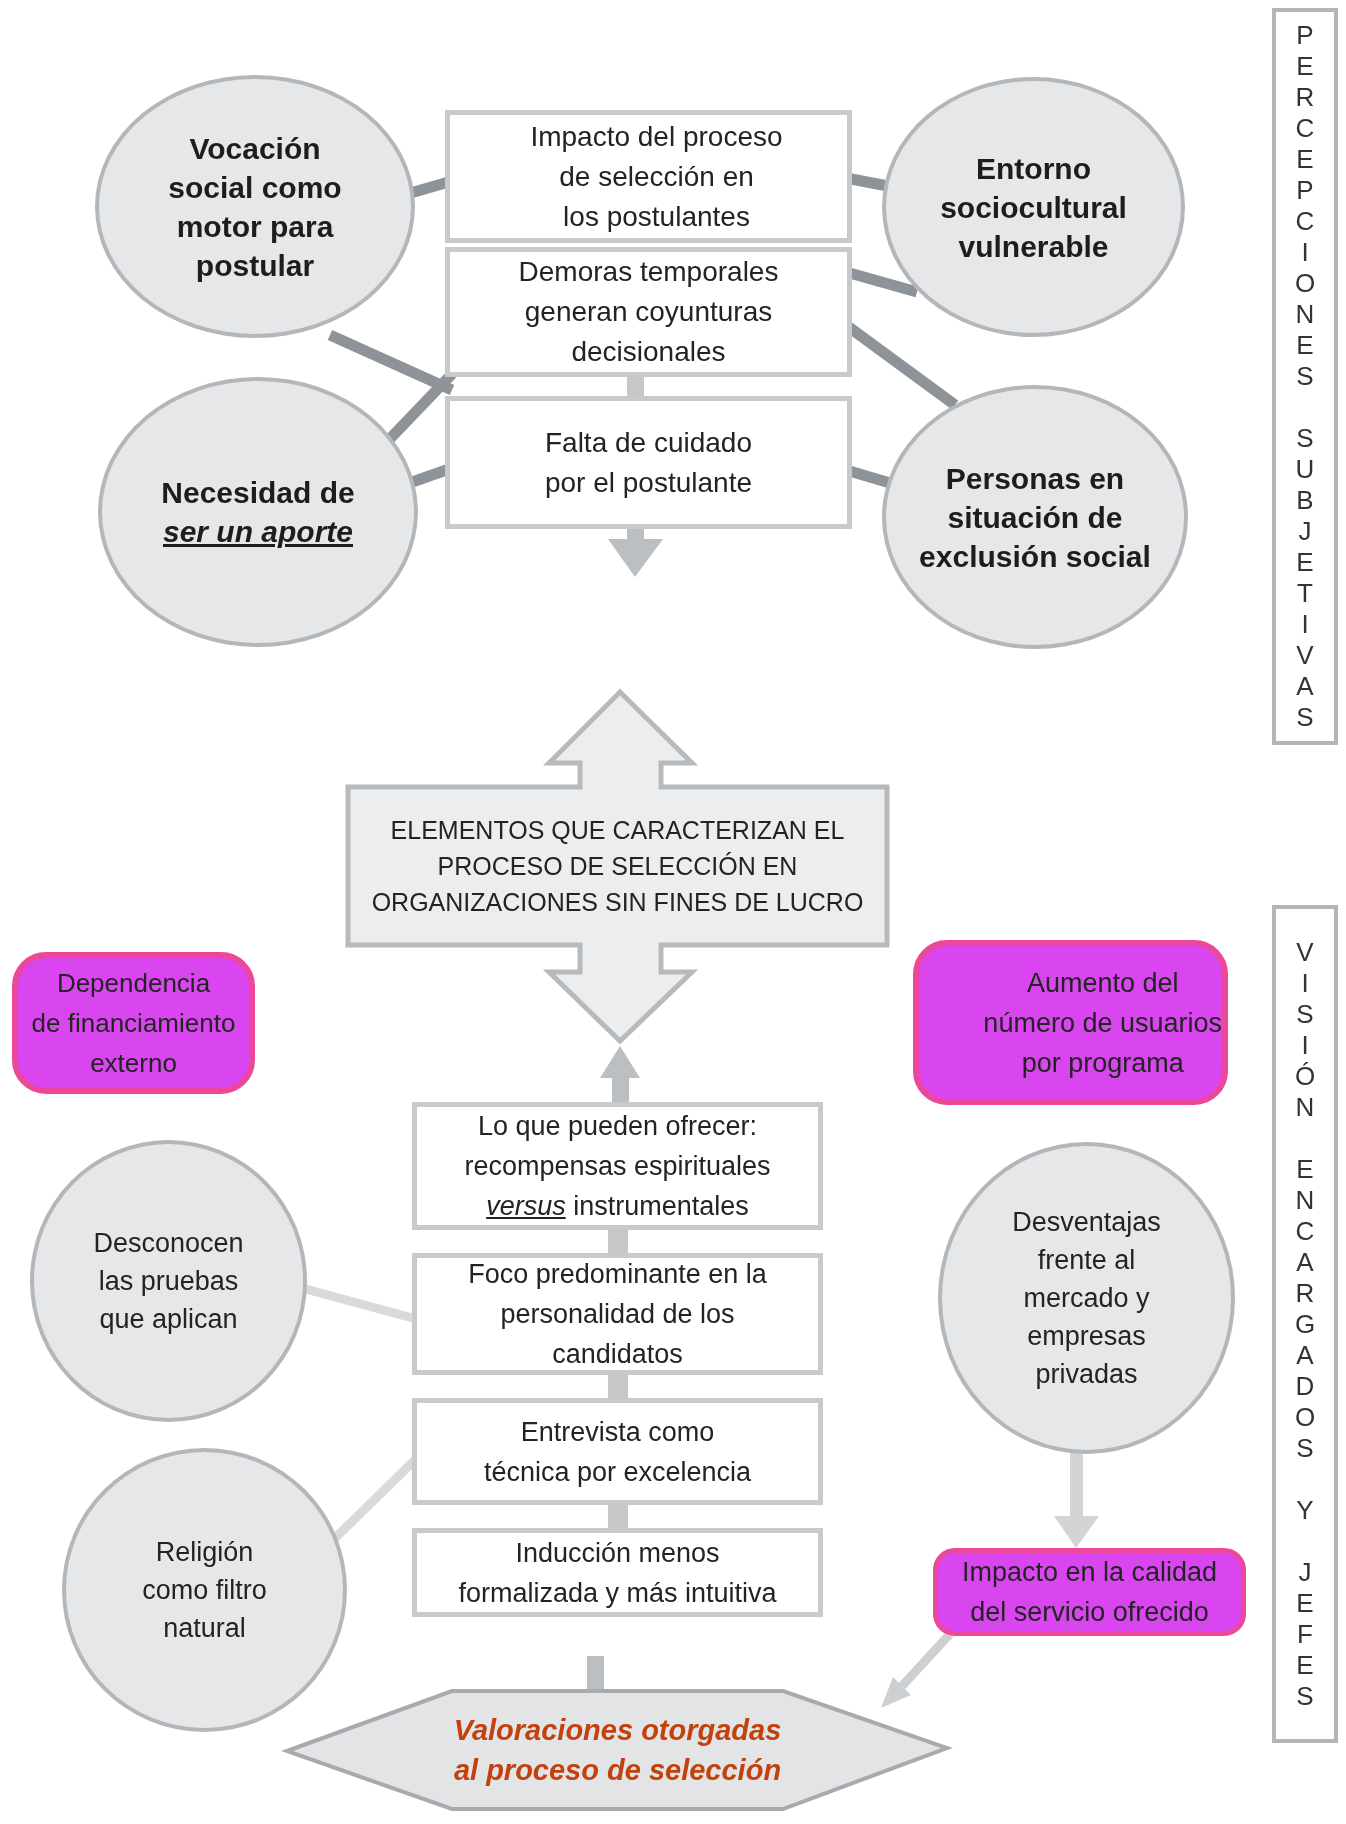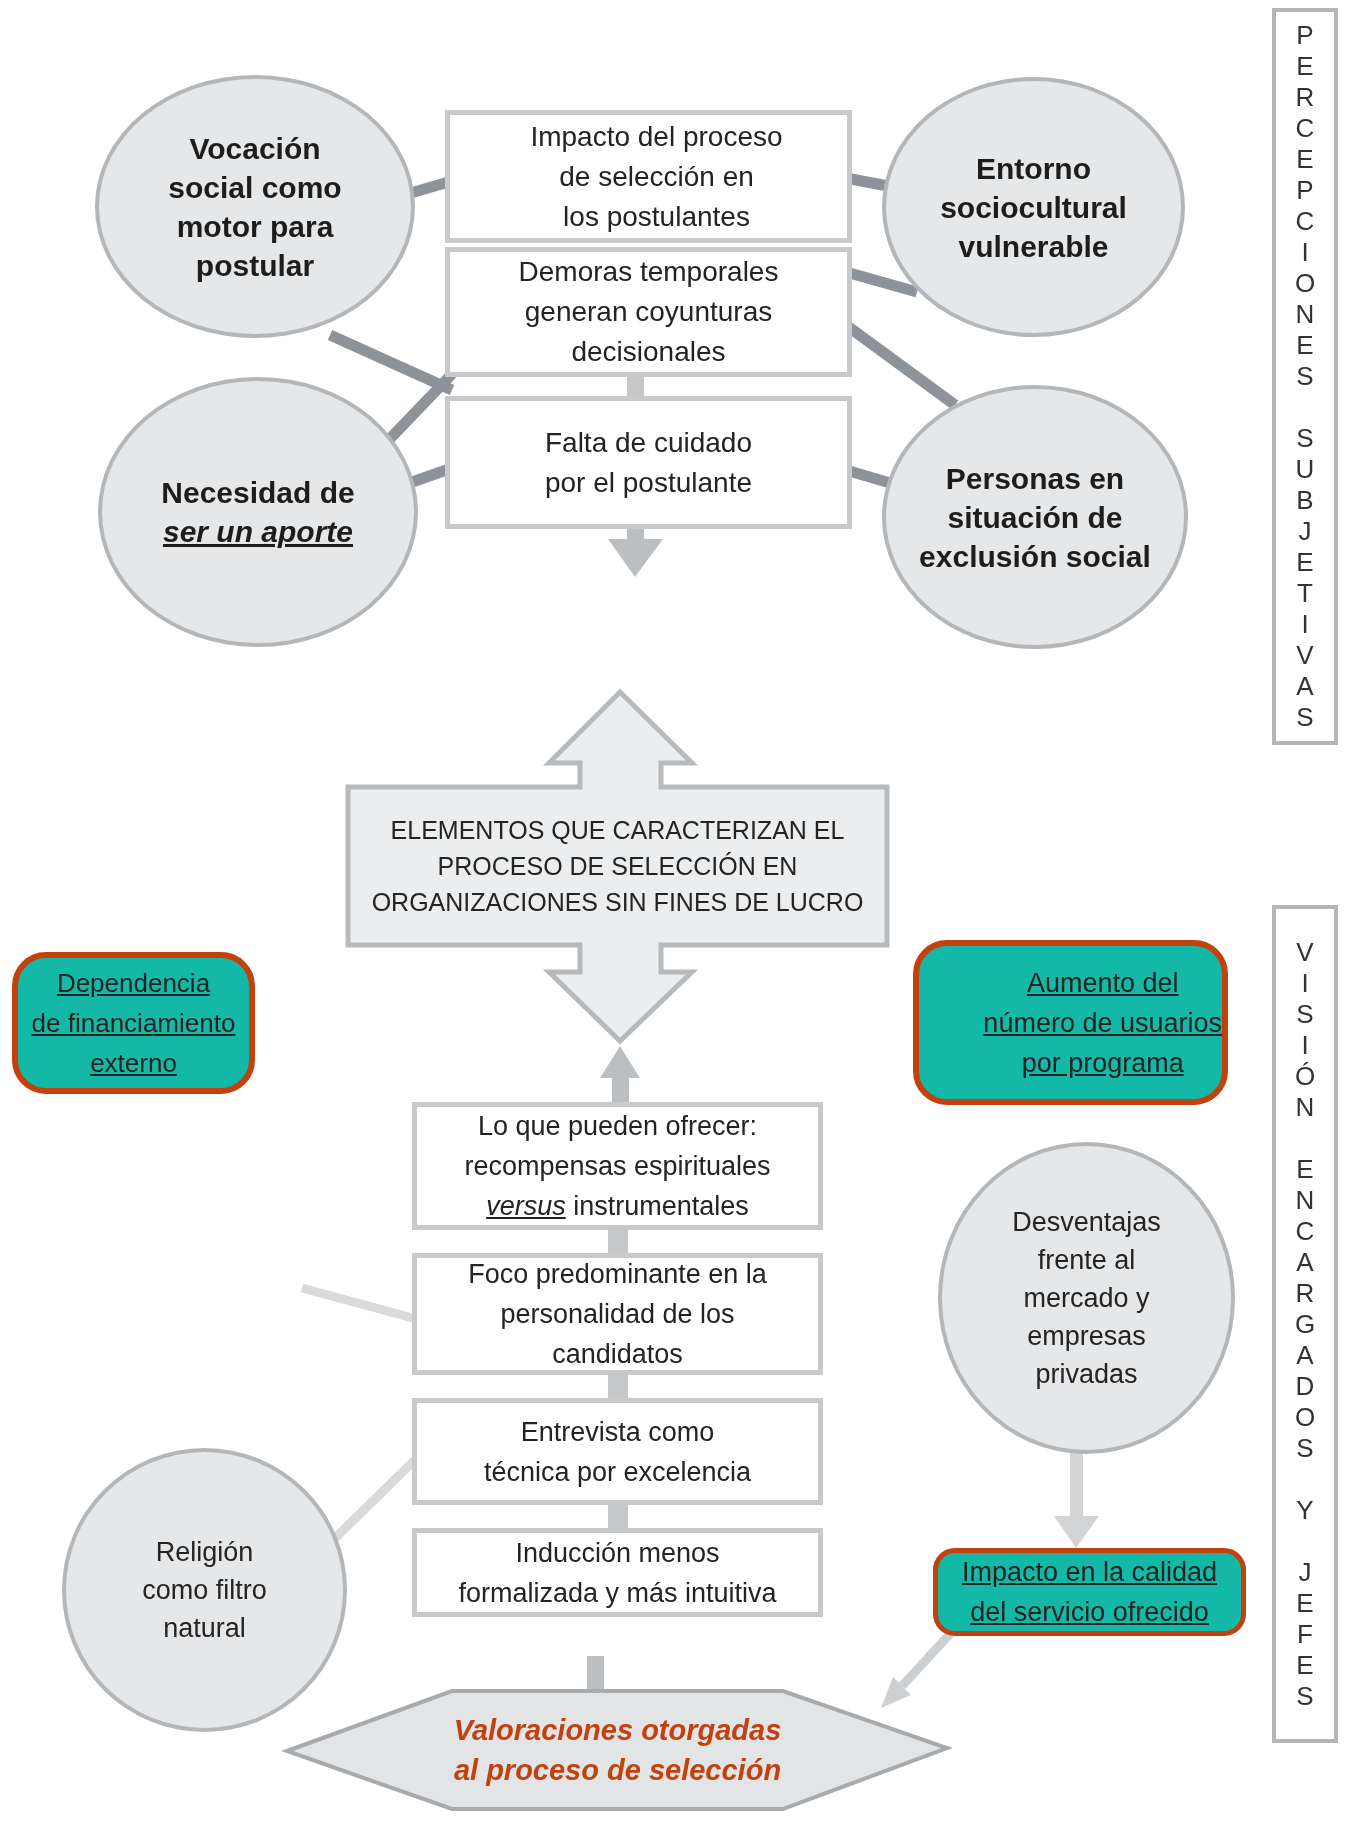--- a/index.html
+++ b/index.html
@@ -12,21 +12,21 @@
     overflow:hidden;
   }
   #lines{position:absolute;left:0;top:0;width:1346px;height:1824px;z-index:0;}
   .node{position:absolute;display:flex;align-items:center;justify-content:center;text-align:center;z-index:2;box-sizing:border-box;}
   .prelines{white-space:pre-line;}
   .ellipse{border-radius:50%;background:#e6e7e9;border:4px solid #b4b7ba;}
   .ellipse-bold{font-weight:bold;font-size:30px;line-height:39px;color:#1d1d1d;}
   .ellipse-reg{font-size:27px;line-height:38px;}
   .rect-box{background:#ffffff;border:5px solid #c7c9cb;font-size:28px;line-height:40px;}
   .rect-box-sm{background:#ffffff;border:5px solid #c7c9cb;font-size:27px;line-height:40px;}
-  .round-box{background:#14b8a6;border:6px solid #c2410c;border-radius:34px;font-size:27px;line-height:40px;text-decoration:underline;}
+  .round-box{background:#d946ef;border:6px solid #ec4899;border-radius:34px;font-size:27px;line-height:40px;}
   .vbar{background:#ffffff;border:4px solid #b3b6b9;font-size:26px;line-height:31px;color:#333333;}
   .overlay-text{background:transparent;text-align:center;}
   .elementos-text{font-size:25px;line-height:36px;}
   .hex-text{font-weight:bold;font-size:29px;line-height:40px;color:#c2410c;font-style:italic;}
   .italic{font-style:italic;text-decoration:underline;}
 </style>
 </head>
 <body>
 
 <div id="canvas">
@@ -162,20 +162,25 @@
 de financiamiento
 externo</div>
   </div>
 
   <div class="node round-box" style="left:913px;top:940px;width:315px;height:165px;justify-content:flex-end;">
     <div class="prelines">Aumento del
 número de usuarios
 por programa</div>
   </div>
 
+  <div class="node ellipse ellipse-reg" style="left:30px;top:1140px;width:277px;height:282px;">
+    <div class="prelines">Desconocen
+las pruebas
+que aplican</div>
+  </div>
 
   <div class="node ellipse ellipse-reg" style="left:62px;top:1448px;width:285px;height:284px;">
     <div class="prelines">Religión
 como filtro
 natural</div>
   </div>
 
   <div class="node ellipse ellipse-reg" style="left:938px;top:1142px;width:297px;height:312px;">
     <div class="prelines">Desventajas
 frente al

